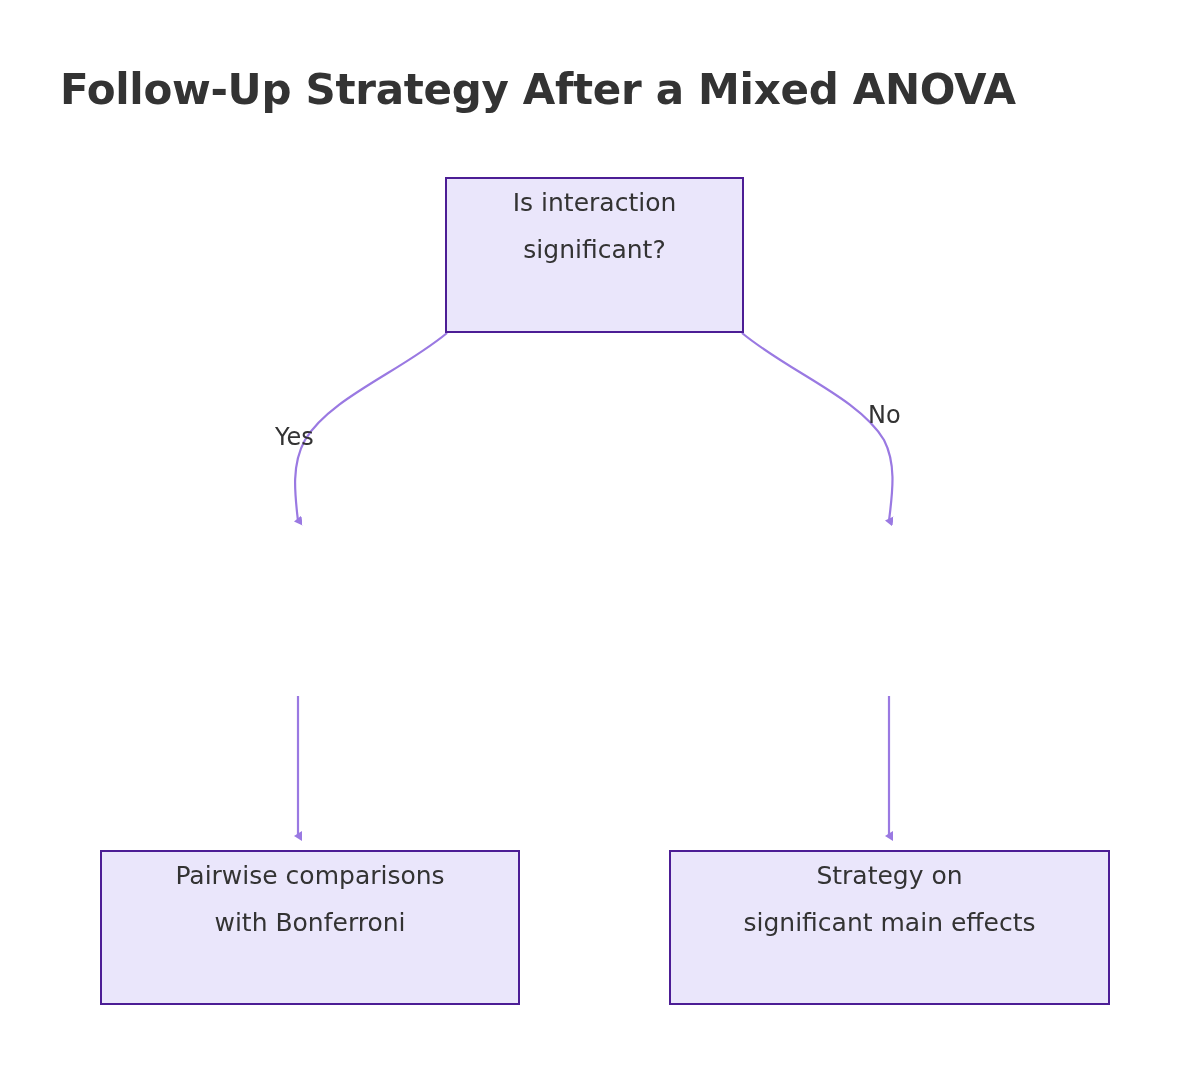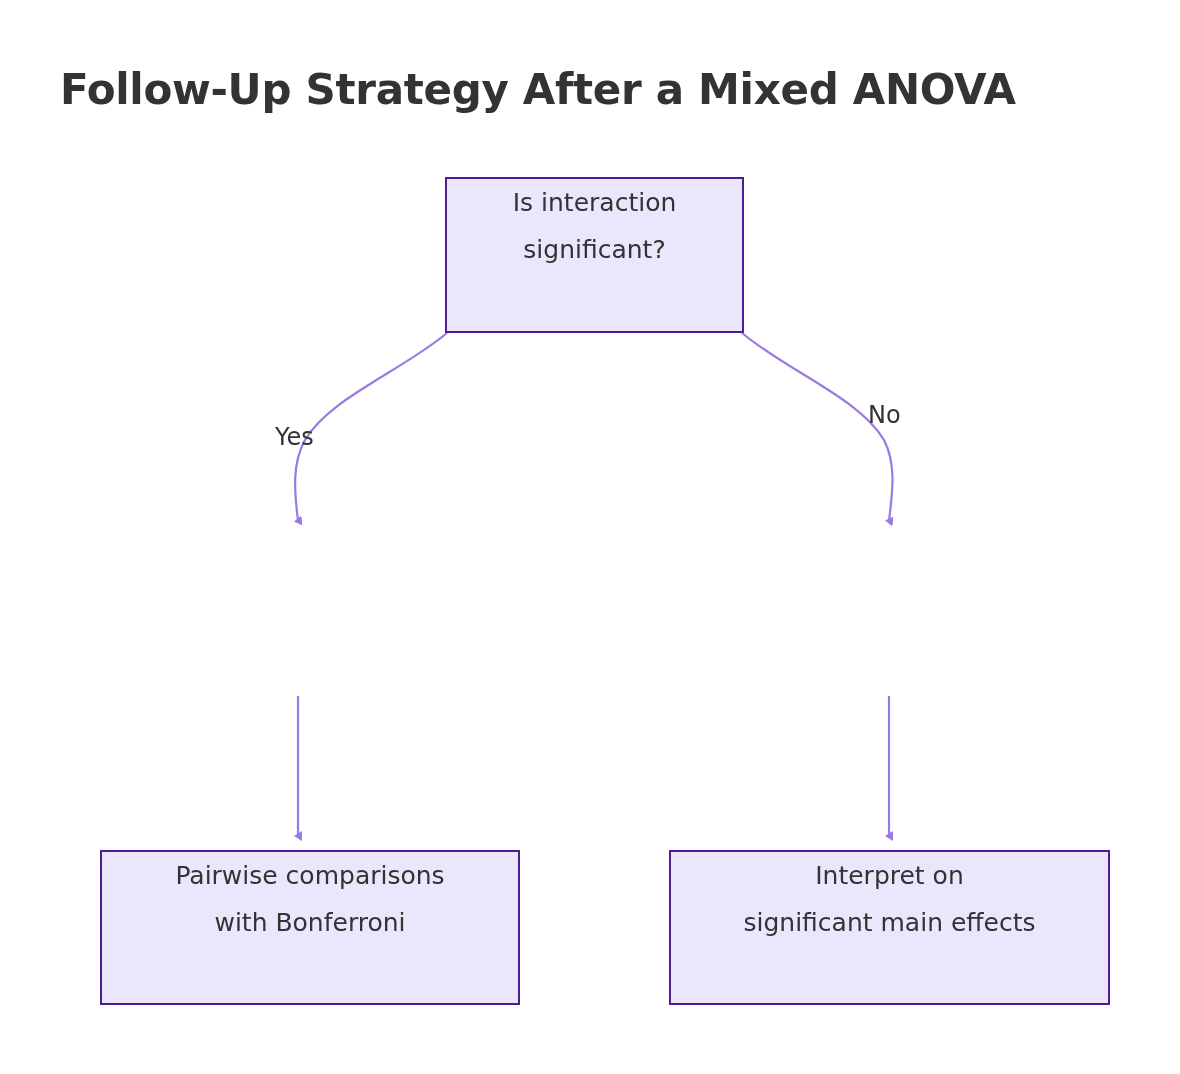--- a/index.html
+++ b/index.html
@@ -127,21 +127,21 @@
   </div>
 
 
 
   <div class="flow-node" id="node-pairwise-bonferroni">
     <span class="node-text">Pairwise comparisons
 with Bonferroni</span>
   </div>
 
   <div class="flow-node" id="node-pairwise-significant">
-    <span class="node-text">Interpret on
+    <span class="node-text">Strategy on
 significant main effects</span>
   </div>
 
   <div class="edge-label" id="edge-label-yes">Yes</div>
 
   <div class="edge-label" id="edge-label-no">No</div>
 
 </div>
 
 </body></html>

